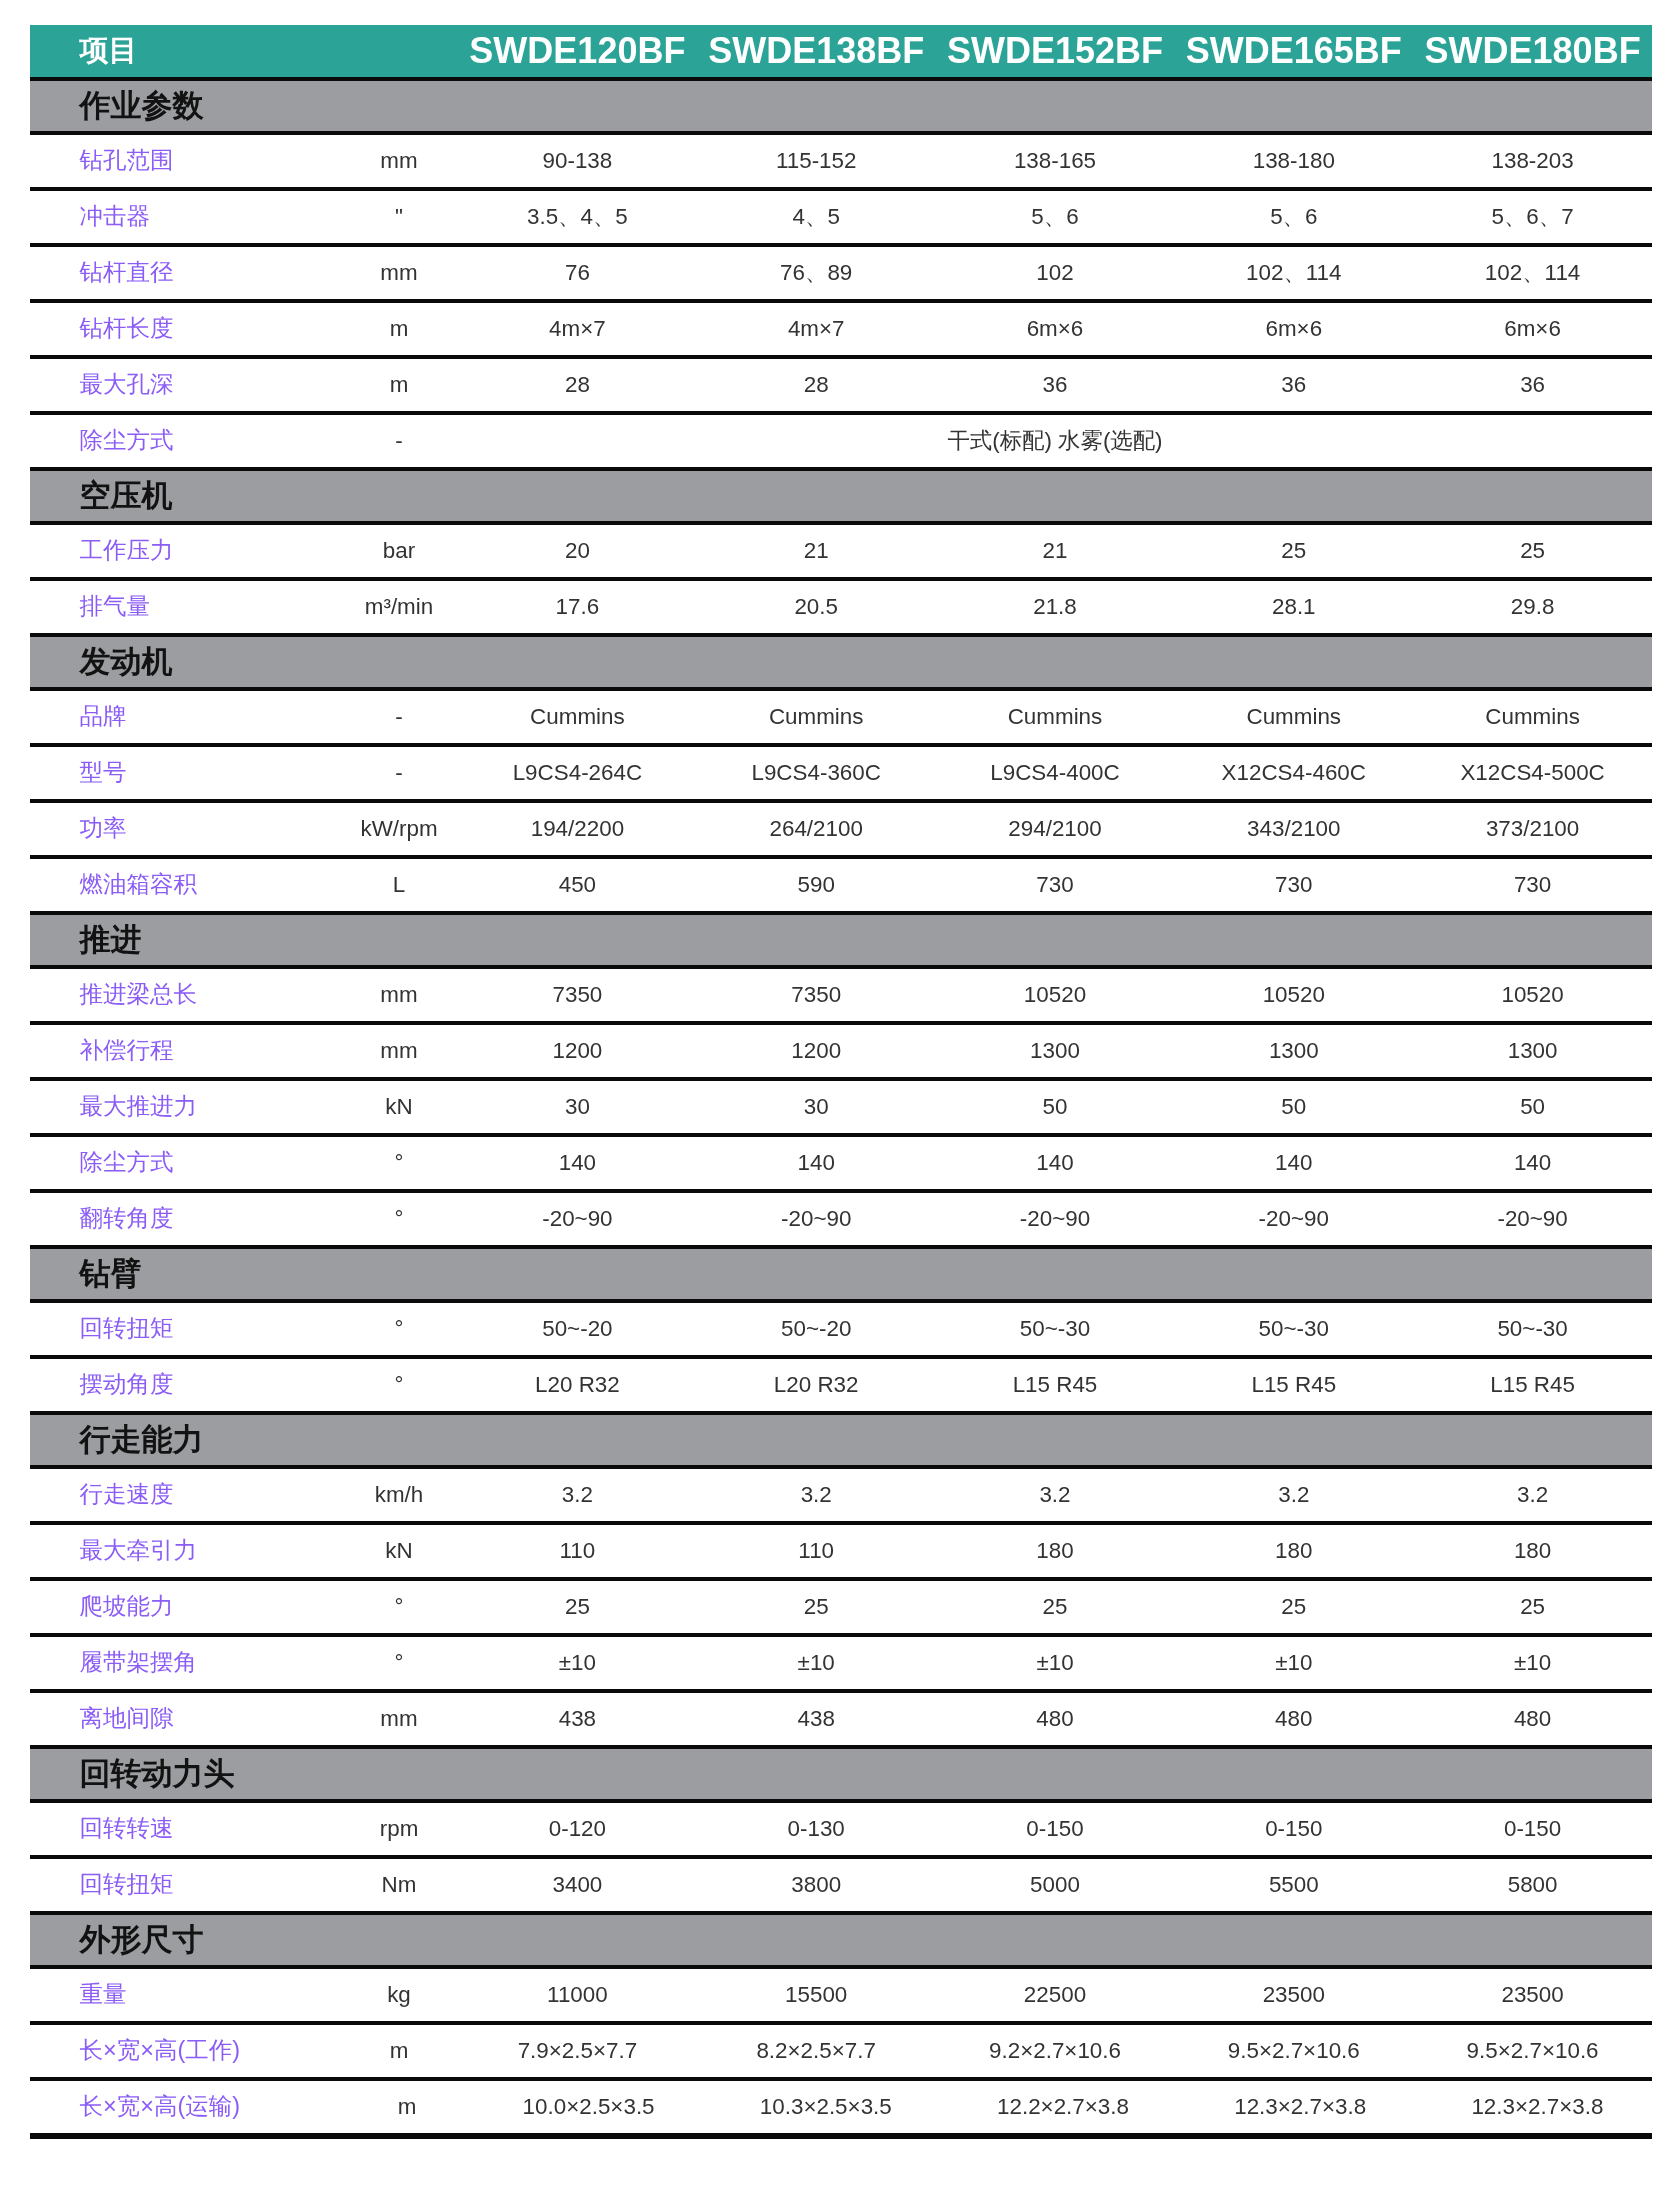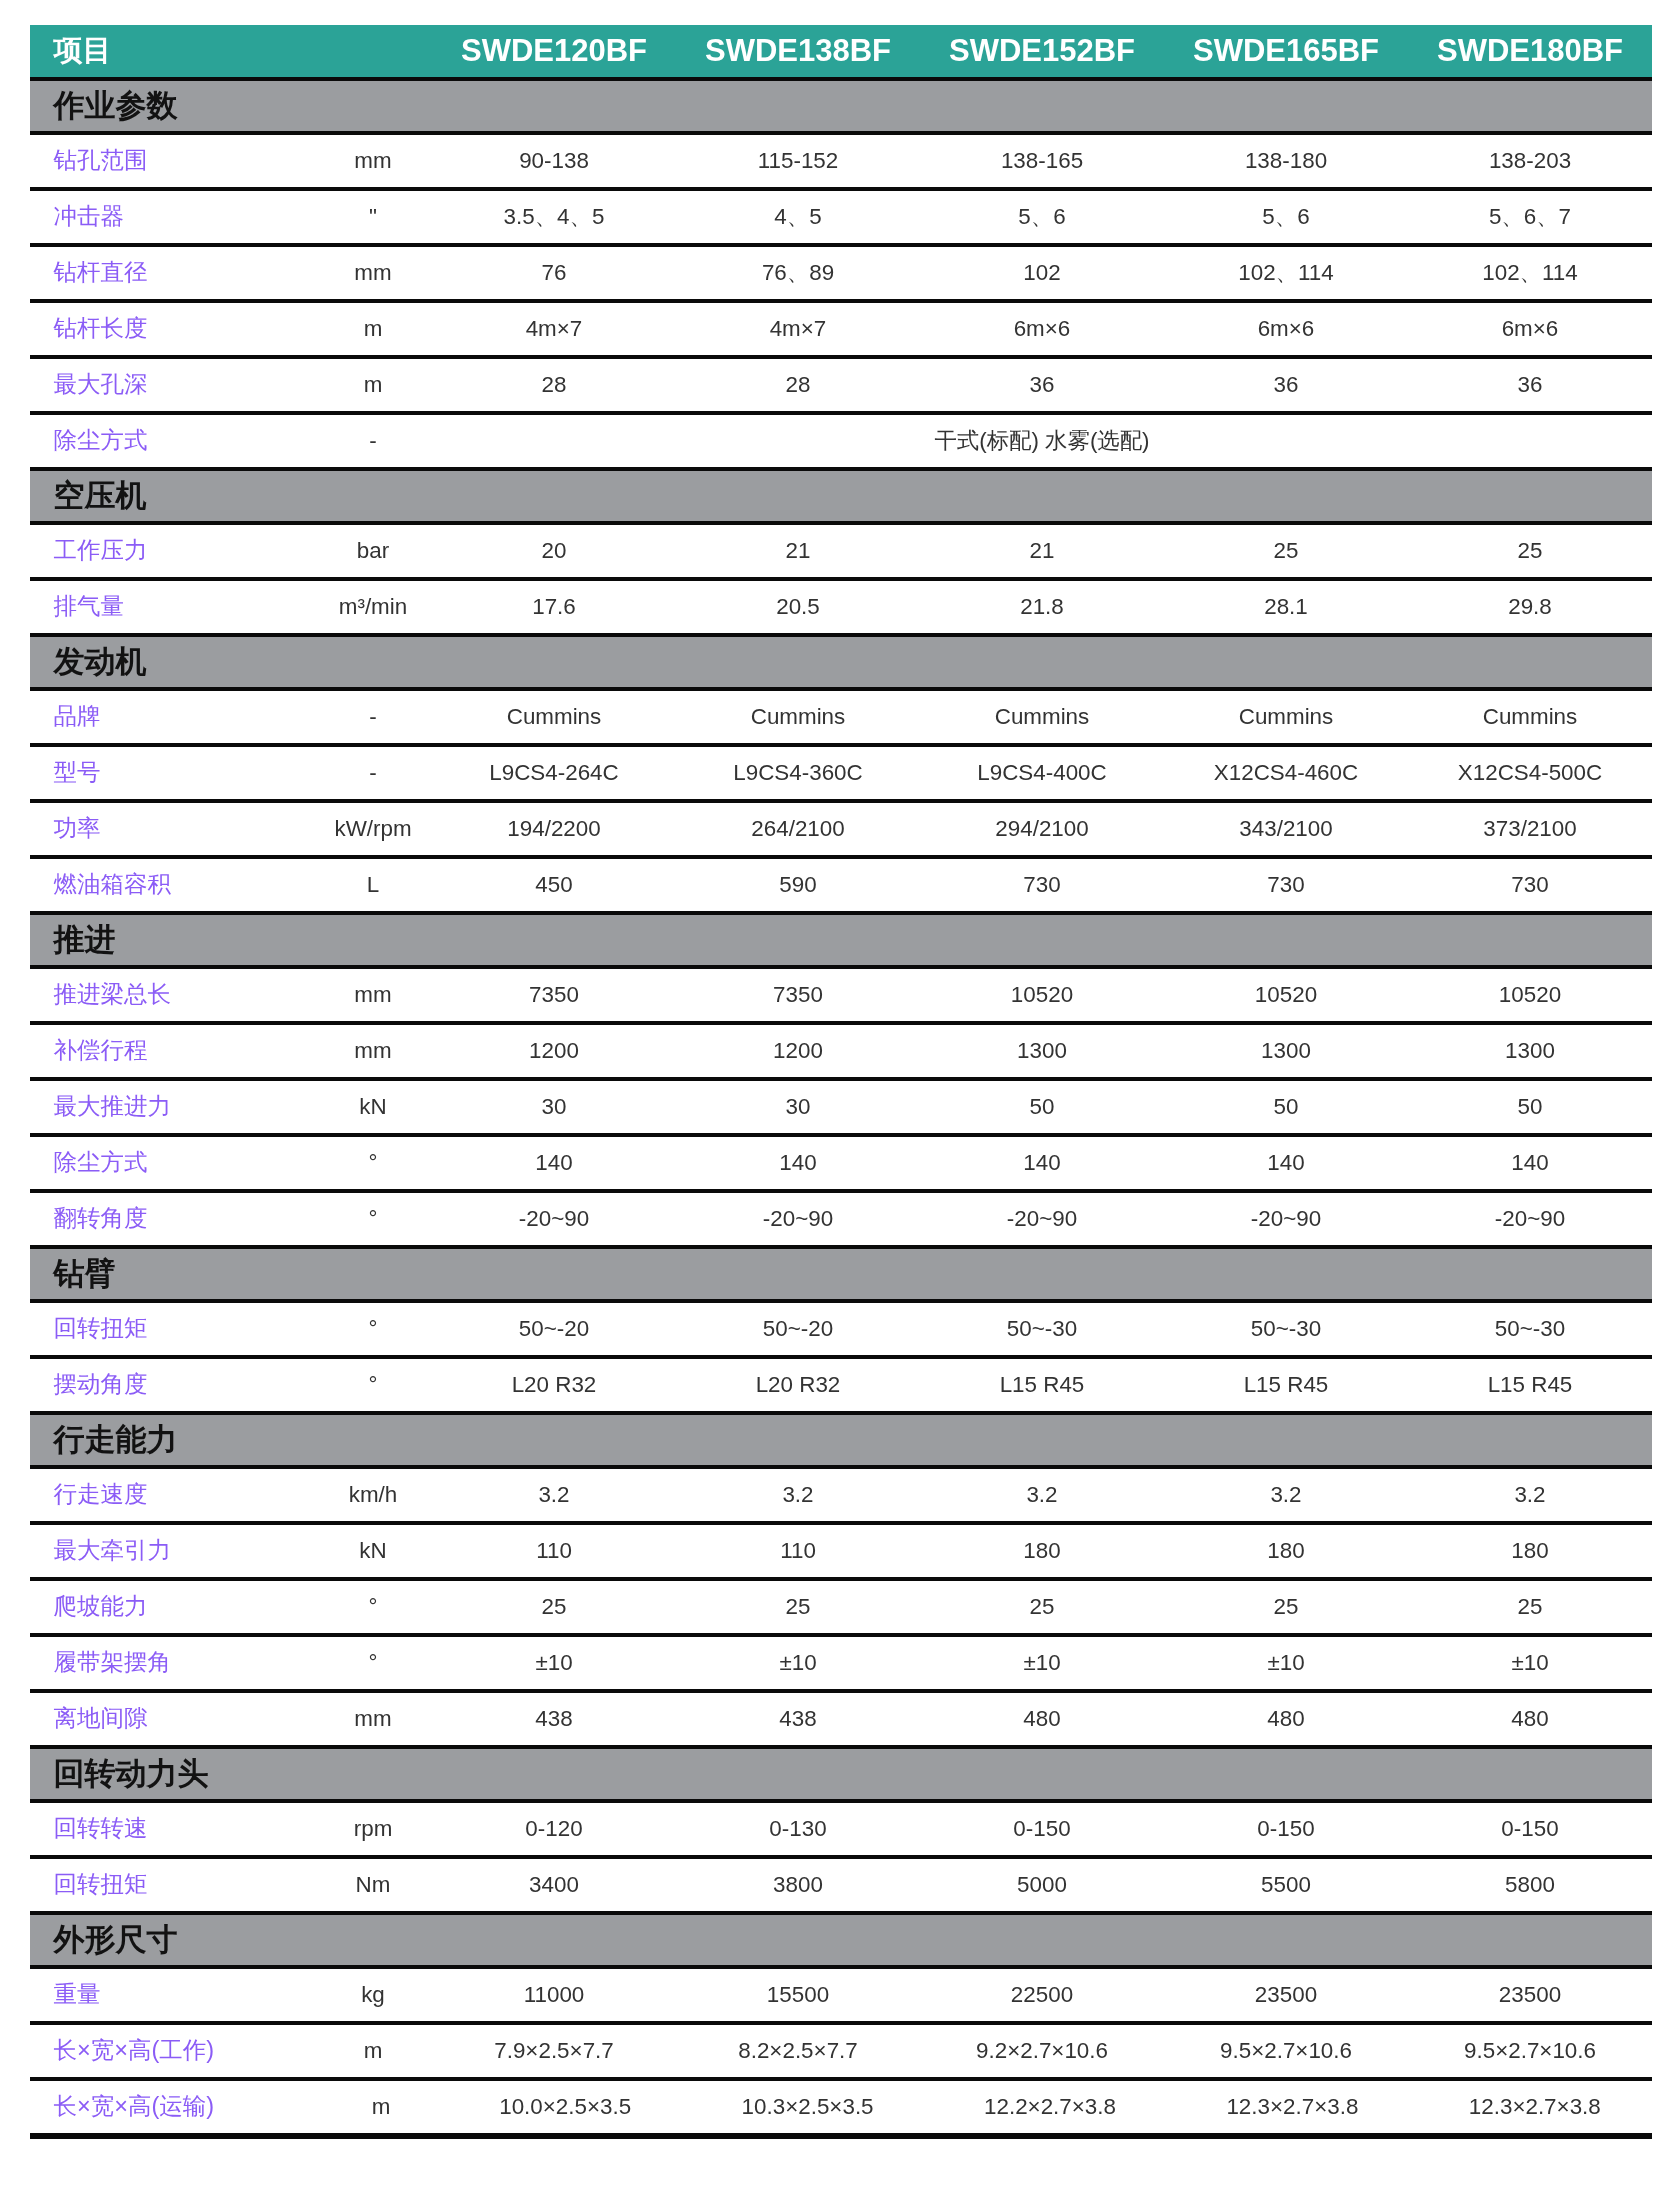--- a/index.html
+++ b/index.html
@@ -9,38 +9,39 @@
     -webkit-font-smoothing:antialiased;
   }
   .sheet{position:absolute;left:30px;top:25px;width:1622px;}
   .row{
     display:grid;
     grid-template-columns:284px 118px repeat(5,1fr);
     align-items:center;
     height:52px;
     background:#ffffff;
     border-bottom:4.5px solid #0a0a0a;
+    padding-left:26px;
   }
   .row.head{
     grid-template-columns:402px repeat(5,1fr);
     background:#2BA397;
     height:52px;
   }
   .row.sec{
     display:flex;
     background:#9B9DA0;
     height:50px;
   }
   .row.last{border-bottom:6.7px solid #0a0a0a;gap:8px;}
   .c{display:flex;align-items:center;justify-content:center;line-height:1.1;}
   .h-item{
     justify-content:flex-start;padding-left:23.5px;
     color:#ffffff;font-weight:700;font-size:29px;
   }
-  .h-model{color:#ffffff;font-weight:700;font-size:31px;letter-spacing:0px;}
+  .h-model{color:#ffffff;font-weight:700;font-size:36px;letter-spacing:0px;}
   .sec-t{
     padding-left:23.5px;color:#121212;font-weight:700;font-size:31px;
     display:flex;align-items:center;
   }
   .lbl{
     justify-content:flex-start;padding-left:23.5px;
     color:#8b5cf6;font-size:23.5px;font-weight:400;
   }
   .unit{color:#333333;font-size:22.4px;}
   .val{color:#333333;font-size:22.4px;}

